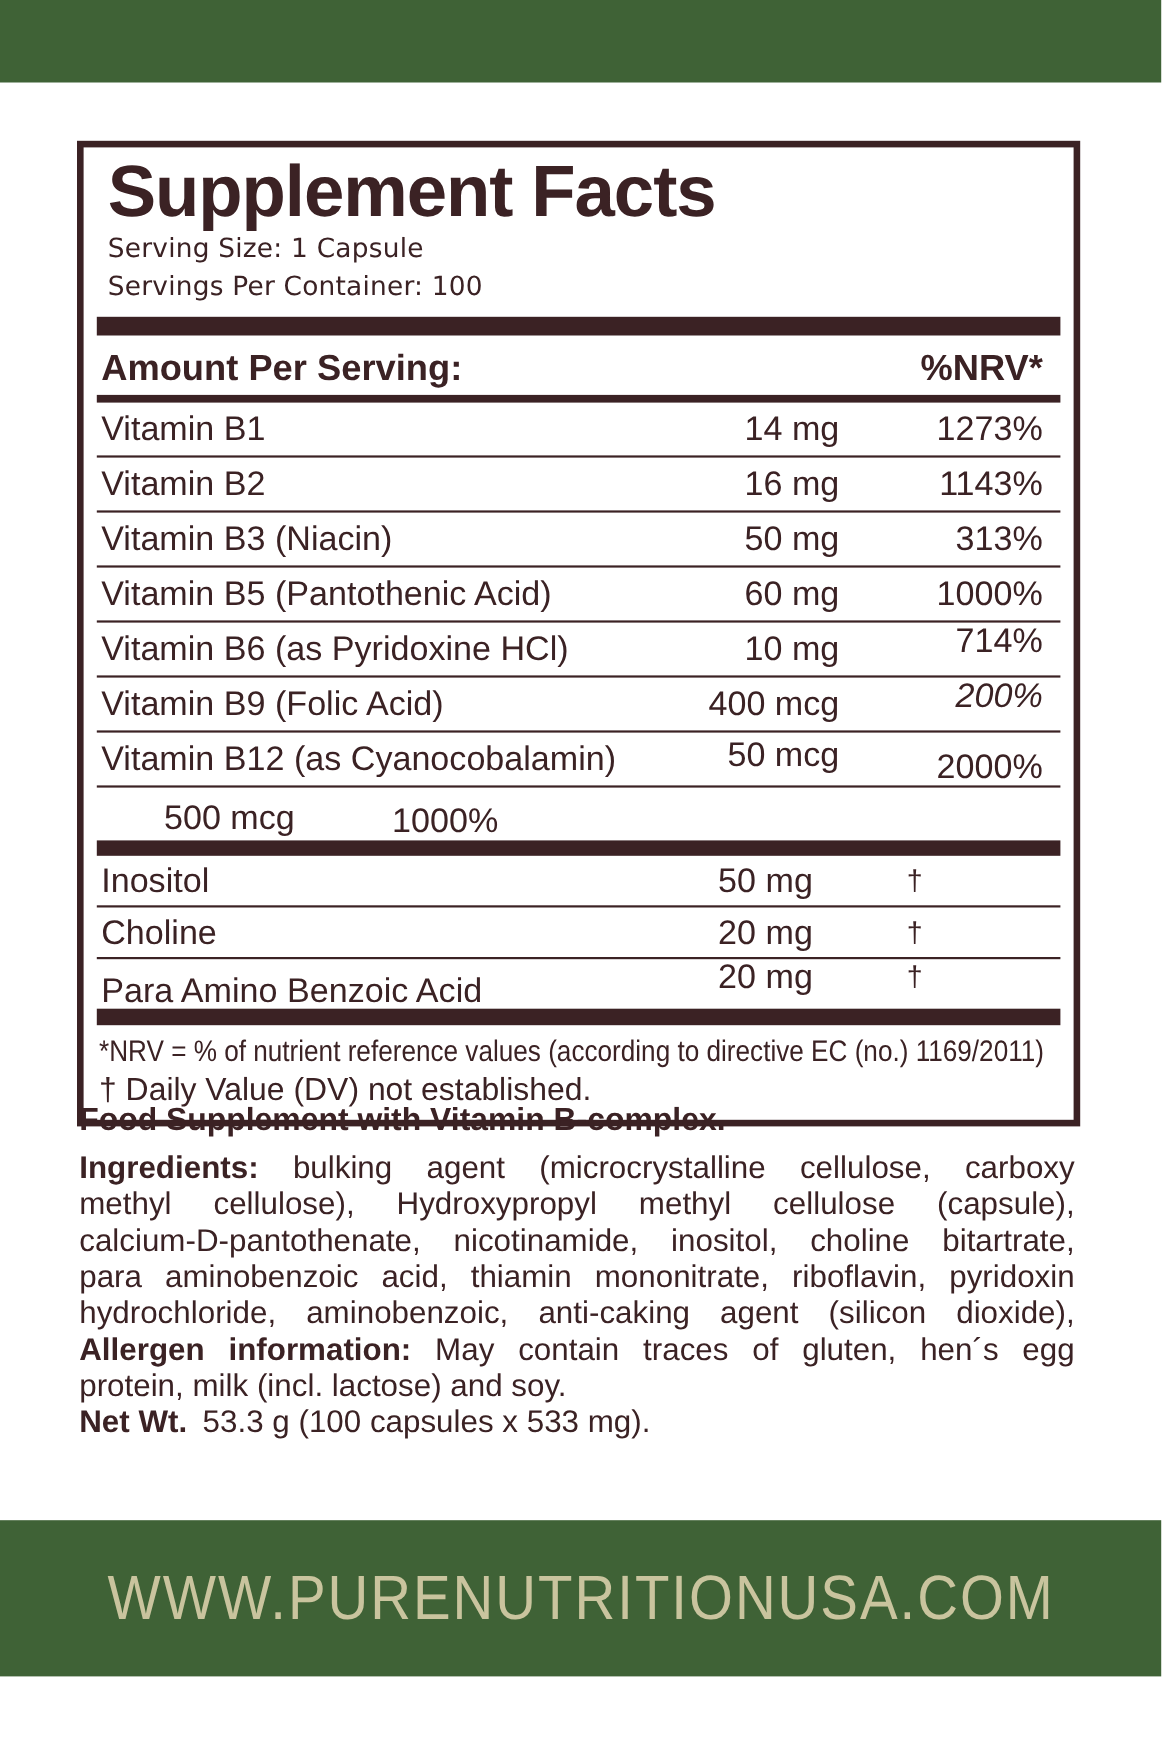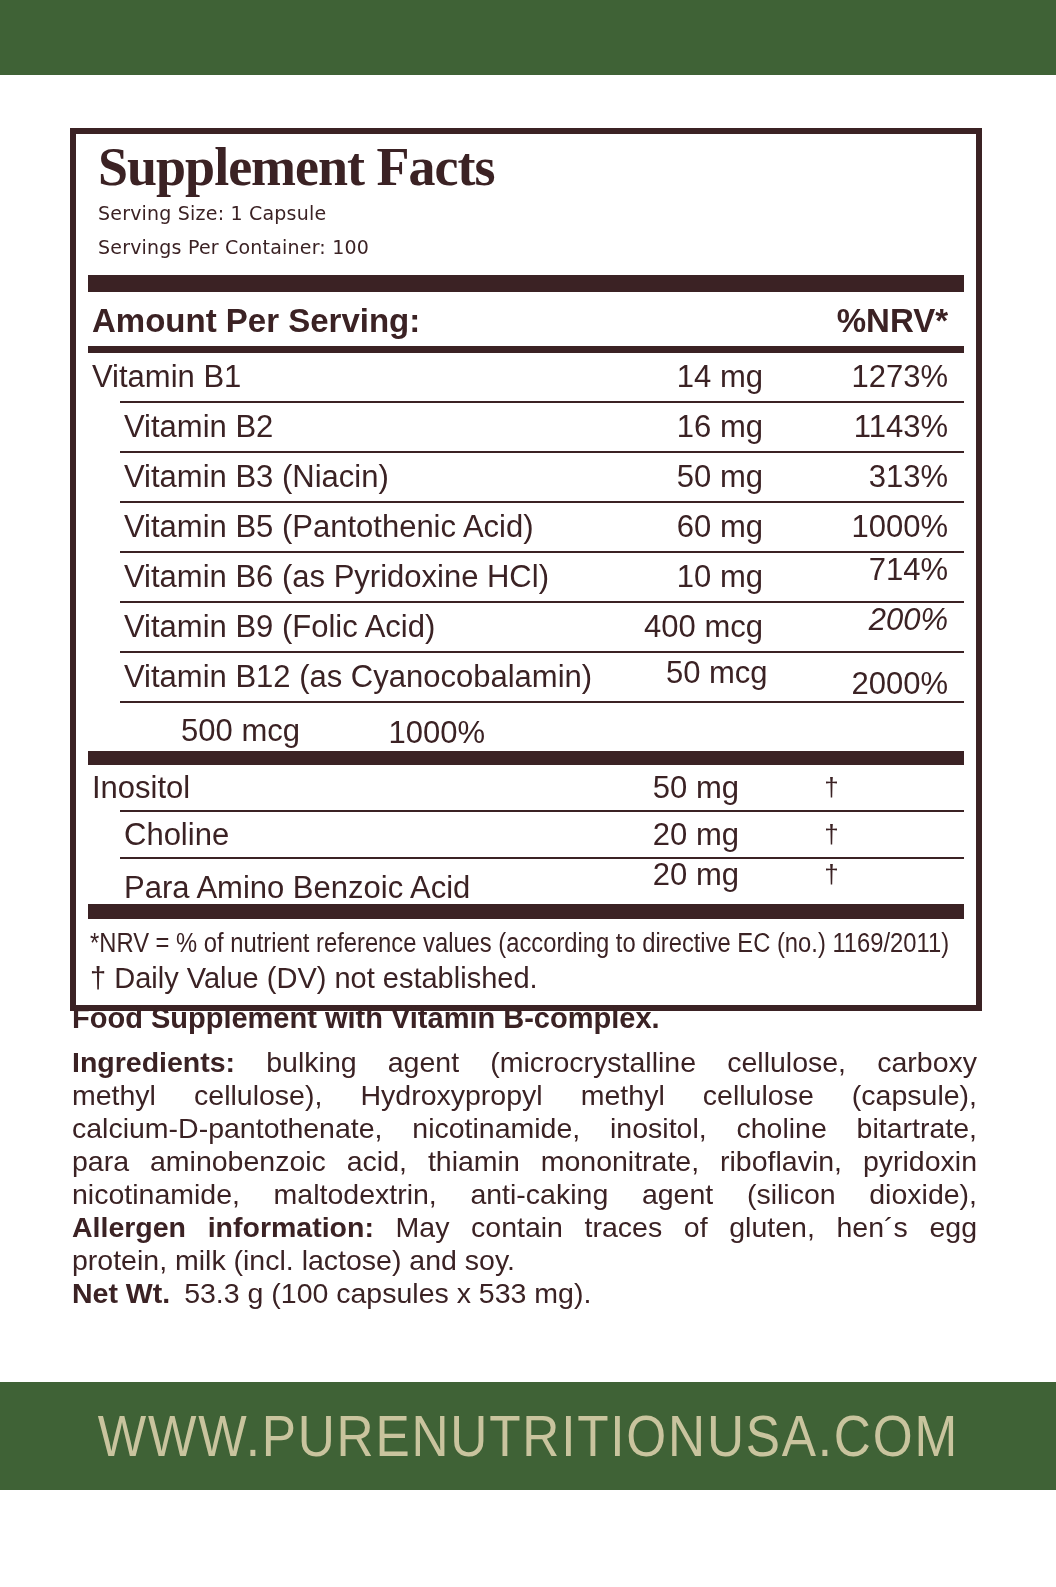--- a/index.html
+++ b/index.html
@@ -16,30 +16,30 @@
     background:#3F6236;
   }
   .facts-box{
     position:absolute;left:70px;top:128px;width:912px;
     box-sizing:border-box;
     border:6px solid #3B2224;
     background:#ffffff;
     padding:2px 12px 8px 12px;
   }
   .sf-title{
-    font-family:Liberation Serif, serif;
+    font-family:Liberation Sans, sans-serif;
     font-weight:bold;
-    font-size:54px;
+    font-size:66px;
     line-height:1.08;
     letter-spacing:-1px;
     margin:2px 0 0 10px;
   }
   .serving-line{
     font-family:"DejaVu Sans",sans-serif;
-    font-size:19px;
+    font-size:24px;
     line-height:34px;
     margin-left:10px;
     letter-spacing:0.2px;
     white-space:nowrap;
   }
   .bar{background:#3B2224;}
   .bar-thick1{height:17px;margin-top:11px;}
   .bar-thick2{height:14px;}
   .bar-thick3{height:15px;}
   .bar-med{height:7px;}
@@ -49,21 +49,21 @@
     font-weight:bold;font-size:33px;
   }
   .header-row .h-amount{flex:1;padding-left:4px;}
   .header-row .h-nrv{width:185px;text-align:right;padding-right:16px;}
   .row{
     display:flex;align-items:center;
     height:48px;
     font-size:31px;
   }
   .g2 .row{height:45px;}
-  .row + .row{border-top:2px solid #3B2224;margin-left:32px;}
+  .row + .row{border-top:2px solid #3B2224;}
   .cell-name{flex:1;padding-left:4px;white-space:nowrap;}
   .cell-amount{width:180px;text-align:right;white-space:nowrap;}
   .cell-nrv{width:185px;text-align:right;padding-right:16px;white-space:nowrap;}
   .g2 .cell-nrv{text-align:center;padding-right:40px;font-size:26px;}
   .r4 .cell-nrv{position:relative;top:-7px;}
   .r5 .cell-nrv{position:relative;top:-7px;font-style:italic;}
   .r6 .cell-amount{position:relative;top:-4px;}
   .r6 .cell-nrv{position:relative;top:7px;}
   .r7 .cell-amount{position:relative;top:4px;}
   .r7 .cell-nrv{position:relative;top:6px;}
@@ -88,21 +88,21 @@
     font-weight:bold;font-size:29px;margin:0 0 11px 0;
   }
   .para-line{
     font-size:28.5px;line-height:33px;
   }
   .just{text-align:justify;text-align-last:justify;}
   .lead{font-weight:bold;}
   .netwt{margin-top:0;}
   .netwt .lead{margin-right:14px;}
   .footer-bar{
-    position:absolute;left:0;top:1382px;width:1056px;height:108px;
+    position:absolute;left:0;top:1382px;width:1056px;height:142px;
     background:#3F6236;
     display:flex;align-items:center;justify-content:center;
   }
   .footer-text{
     color:#C9C49E;
     font-size:57px;
     letter-spacing:2px;
     white-space:nowrap;
     transform:scaleX(0.9);
   }
@@ -199,21 +199,21 @@
   <div class="text-section">
     <div class="food-supp">Food Supplement with Vitamin B-complex.</div>
 
     <div>
       <div class="para-line just">
         <span class="lead">Ingredients:</span><span> bulking agent (microcrystalline cellulose, carboxy</span>
       </div>
       <div class="para-line just">methyl cellulose), Hydroxypropyl methyl cellulose (capsule),</div>
       <div class="para-line just">calcium-D-pantothenate, nicotinamide, inositol, choline bitartrate,</div>
       <div class="para-line just">para aminobenzoic acid, thiamin mononitrate, riboflavin, pyridoxin</div>
-      <div class="para-line just">nicotinamide, maltodextrin, anti-caking agent (silicon dioxide),</div>
+      <div class="para-line just">hydrochloride, aminobenzoic, anti-caking agent (silicon dioxide),</div>
     </div>
 
     <div>
       <div class="para-line just">
         <span class="lead">Allergen information:</span><span> May contain traces of gluten, hen´s egg</span>
       </div>
       <div class="para-line">protein, milk (incl. lactose) and soy.</div>
     </div>
 
     <div class="para-line netwt">

